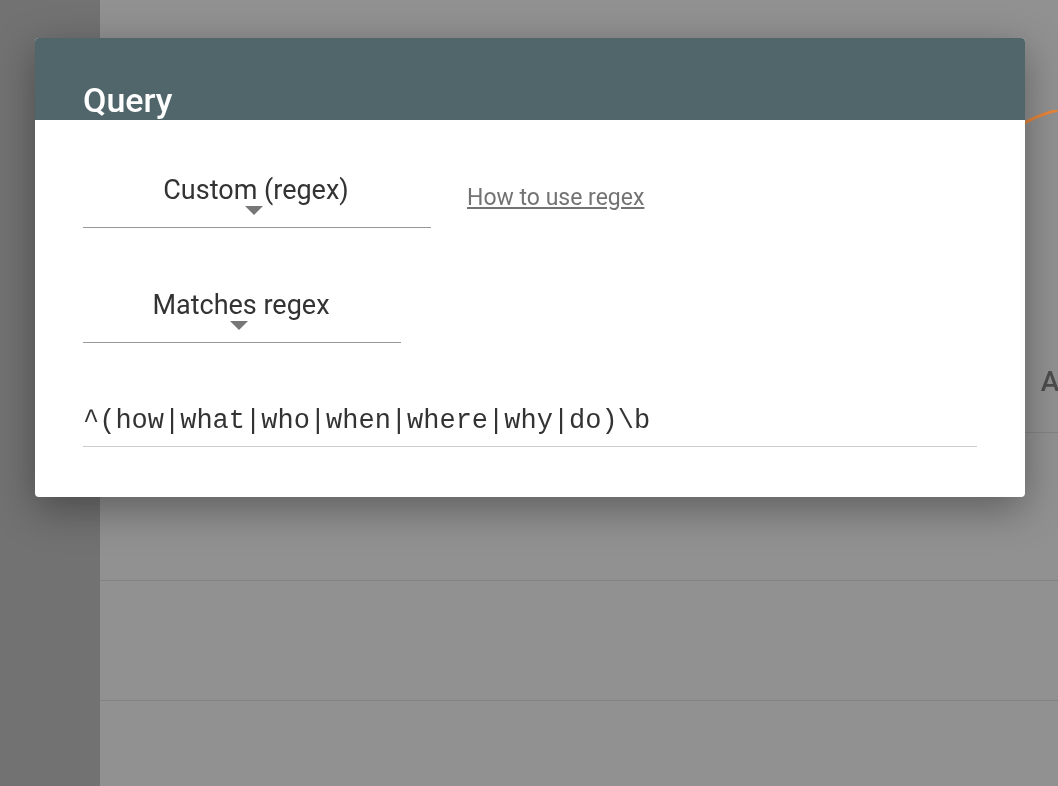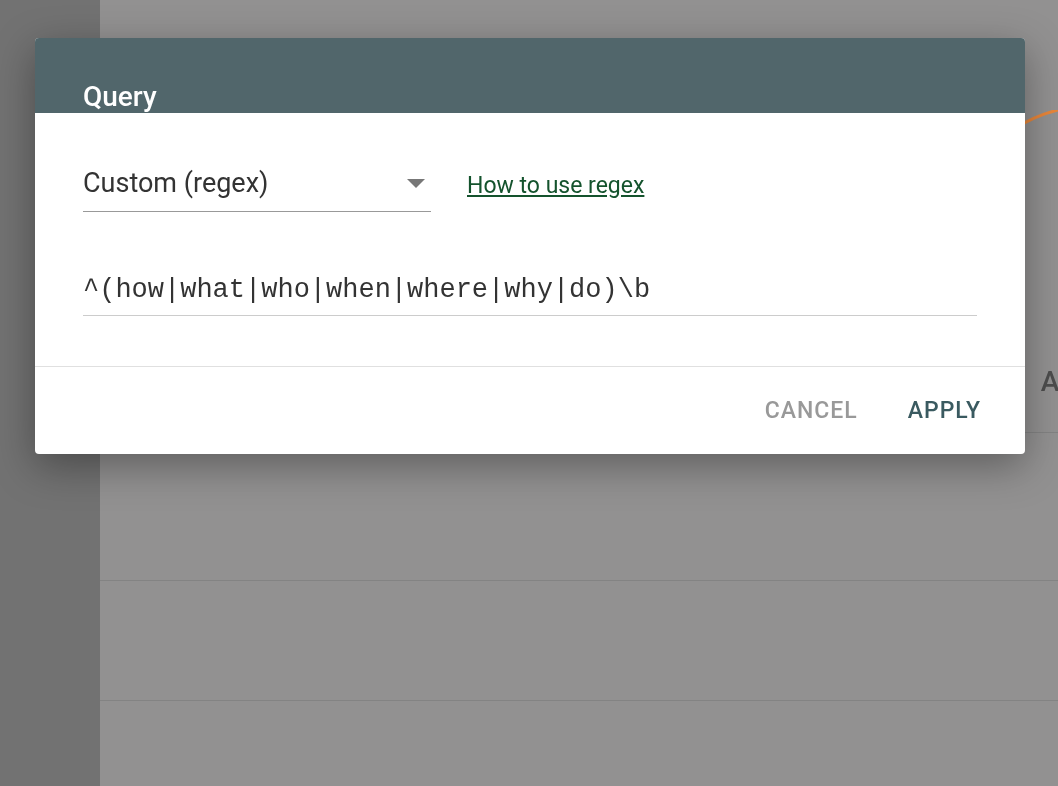--- a/index.html
+++ b/index.html
@@ -103,21 +103,21 @@
   overflow: hidden;
 }
 
 .dialog-header {
   background: #51666b;
   padding: 0;
 }
 
 .dialog-title {
   color: #fff;
-  font-size: 28px;
+  font-size: 34px;
   font-weight: 500;
   padding: 42px 48px 0 48px;
 }
 
 .tabs {
   display: flex;
   margin-top: 55px;
   padding-left: 48px;
 }
 
@@ -157,20 +157,21 @@
   gap: 36px;
 }
 
 .select-field {
   display: flex;
   align-items: center;
   justify-content: space-between;
   border-bottom: 1px solid #999;
   padding: 6px 2px 12px 0;
   cursor: pointer;
+  flex-direction: column;
 }
 
 .select-field-1 {
   width: 348px;
 }
 
 .select-field-2 {
   width: 318px;
   margin-top: 55px;
 }
@@ -183,21 +184,21 @@
 .dropdown-icon {
   width: 0;
   height: 0;
   border-left: 9px solid transparent;
   border-right: 9px solid transparent;
   border-top: 9px solid #777;
   margin-right: 4px;
 }
 
 .help-link {
-  color: #14532d;
+  color: #737373;
   font-size: 23px;
   text-decoration: underline;
   cursor: pointer;
   margin-bottom: 2px;
 }
 
 .regex-input {
   width: 894px;
   border: none;
   border-bottom: 1px solid #ccc;
@@ -261,21 +262,21 @@
 
   <div class="dialog-body">
     <div class="row1">
       <div class="select-field select-field-1">
         <span class="select-value">Custom (regex)</span>
         <span class="dropdown-icon"></span>
       </div>
       <a class="help-link">How to use regex</a>
     </div>
 
+    <div class="select-field select-field-2">
+      <span class="select-value">Matches regex</span>
+      <span class="dropdown-icon"></span>
+    </div>
 
     <input type="text" class="regex-input" value="^(how|what|who|when|where|why|do)\b" style="">
   </div>
 
-  <div class="dialog-footer">
-    <button class="btn btn-cancel">CANCEL</button>
-    <button class="btn btn-apply">APPLY</button>
-  </div>
 </div>
 
 </body></html>

